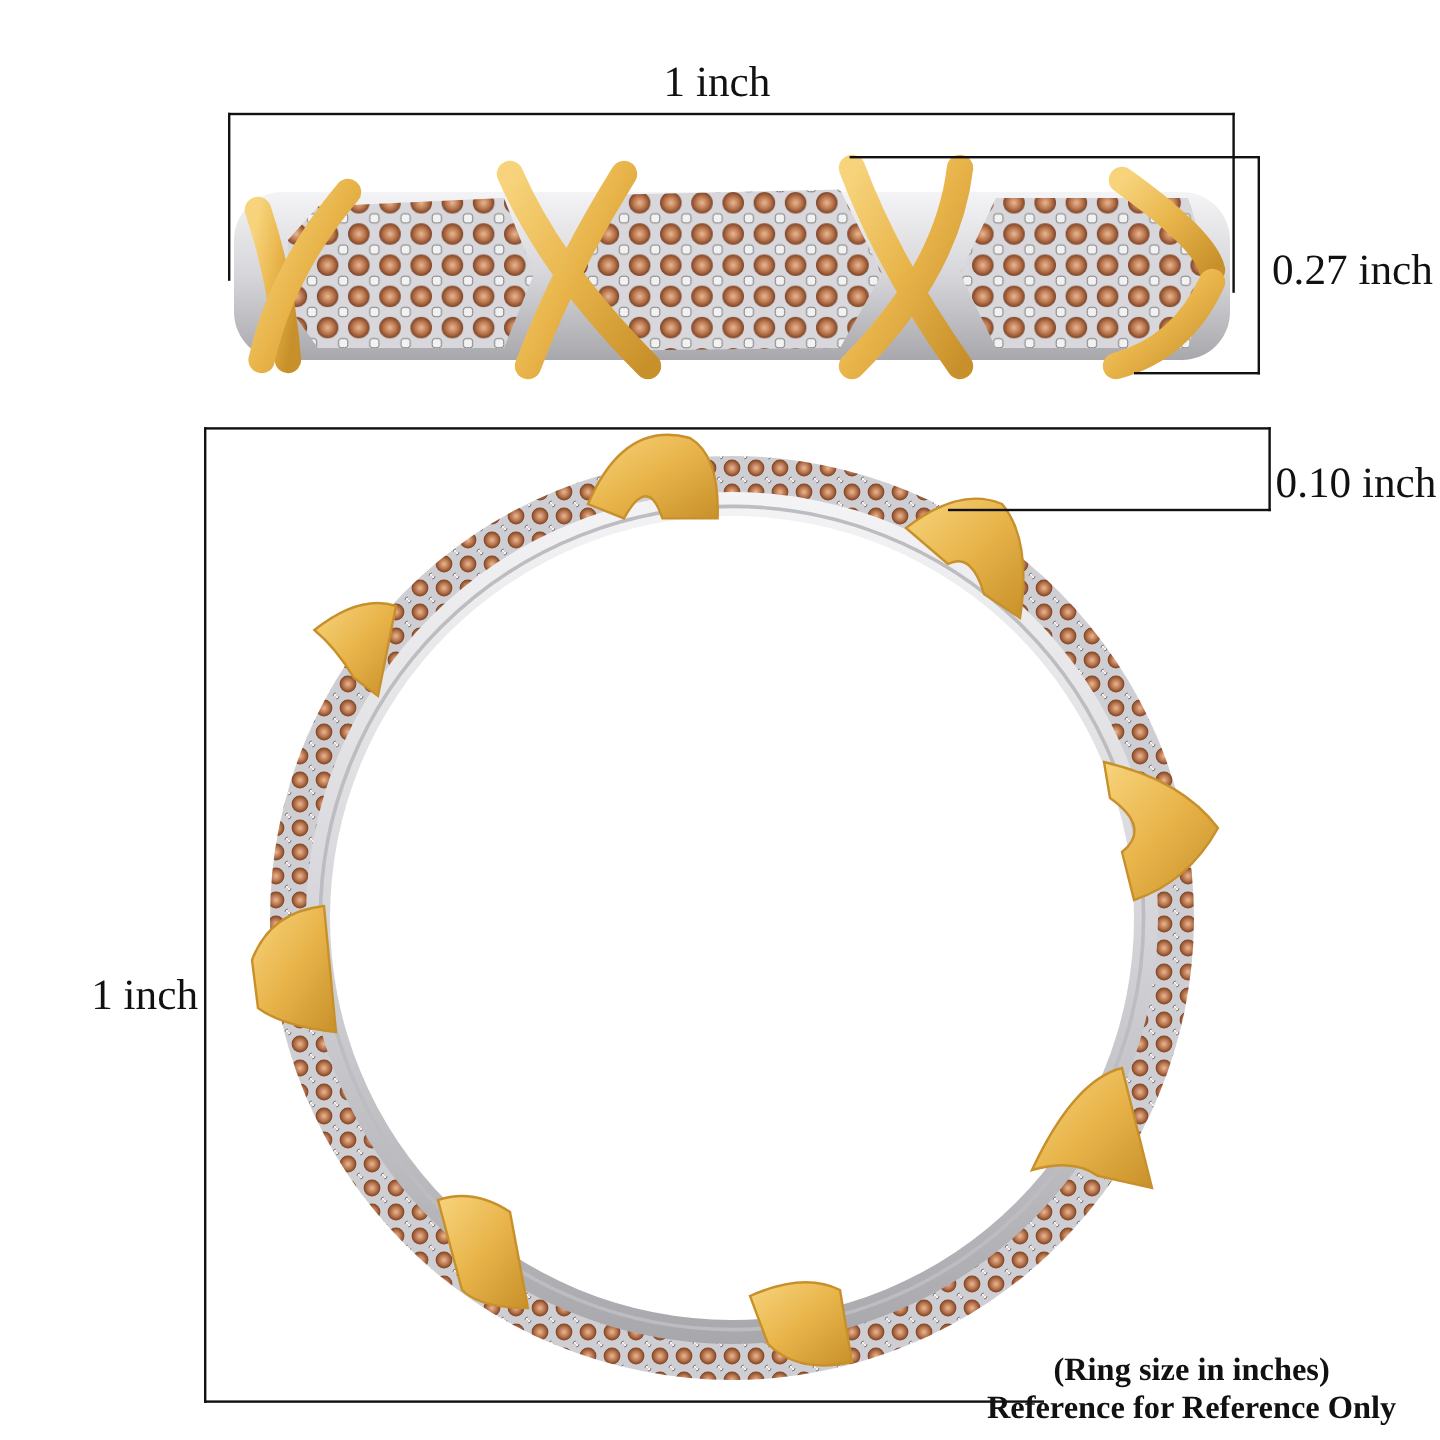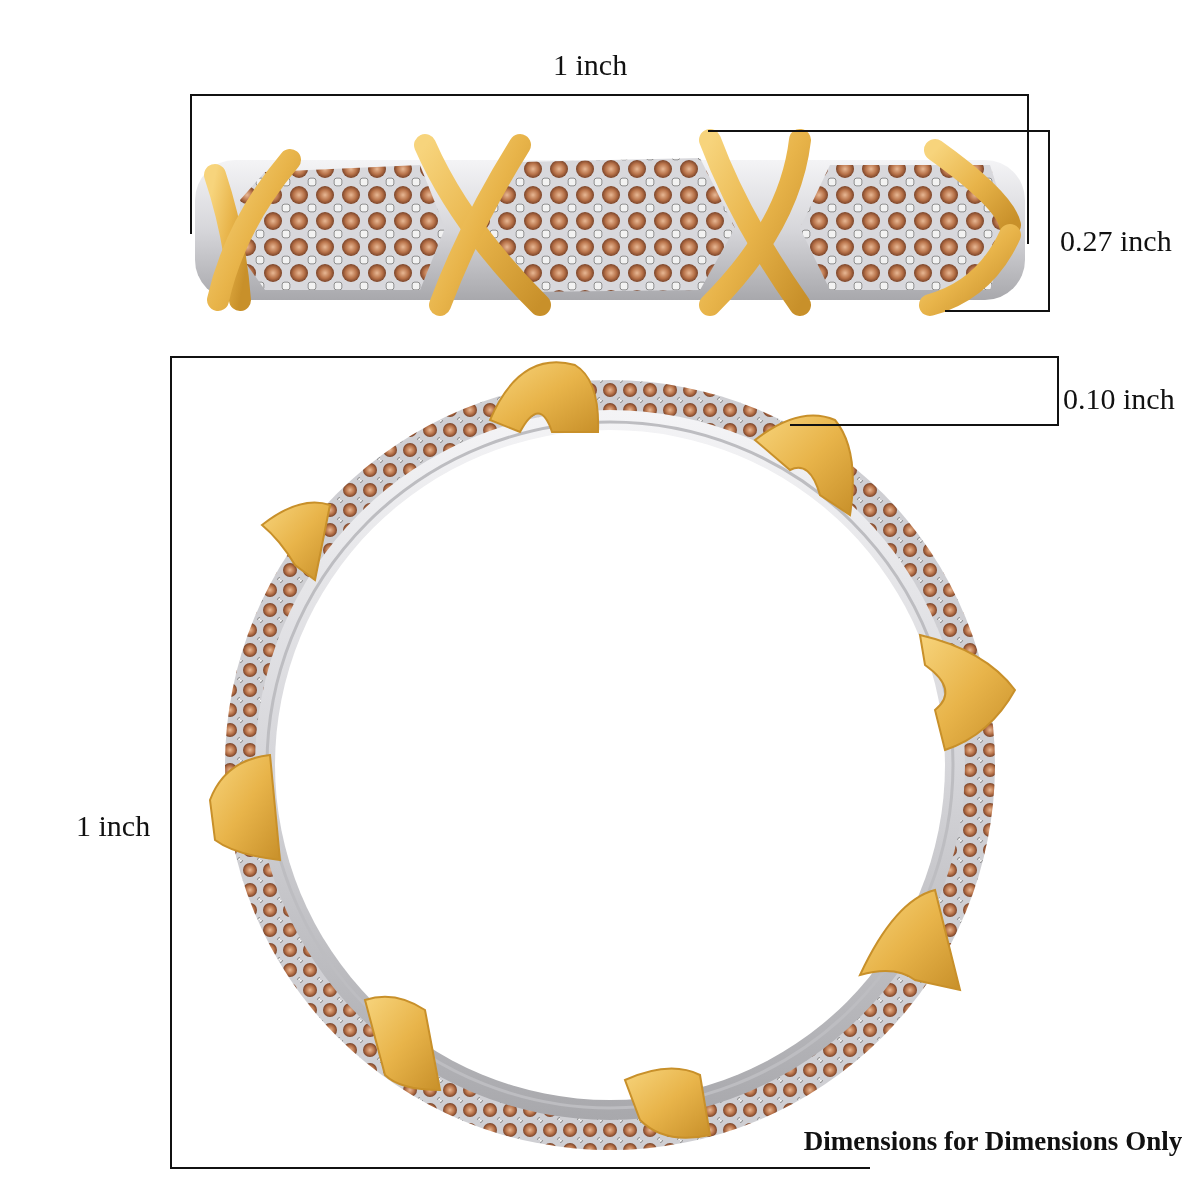--- a/index.html
+++ b/index.html
@@ -1,18 +1,18 @@
 <!DOCTYPE html>
 <html><head>
   <meta charset="utf-8">
   <style>
     html, body { margin: 0; padding: 0; background: #ffffff; }
     body { width: 1200px; height: 1200px; position: relative; overflow: hidden;
            font-family: "Liberation Serif", "DejaVu Serif", serif; color: #111; }
-    .label { position: absolute; font-size: 30px; line-height: 1; white-space: nowrap; }
+    .label { position: absolute; font-size: 36px; line-height: 1; white-space: nowrap; }
     .note { position: absolute; font-weight: bold; font-size: 27px; line-height: 1.18;
             text-align: center; white-space: nowrap; }
     .line { position: absolute; background: #111; }
     svg { position: absolute; left: 0; top: 0; }
   </style>
 </head>
 <body>
 
 <svg width="1200" height="1200" viewBox="0 0 1200 1200">
   <defs>
@@ -97,19 +97,20 @@
 <div class="line" style="left:945px; top:310px; width:105px; height:2px;"></div>
 
 <div class="line" style="left:170px; top:356px; width:889px; height:2px;"></div>
 <div class="line" style="left:1057px; top:356px; width:2px; height:70px;"></div>
 <div class="line" style="left:790px; top:424px; width:269px; height:2px;"></div>
 
 <div class="line" style="left:170px; top:356px; width:2px; height:813px;"></div>
 <div class="line" style="left:170px; top:1167px; width:700px; height:2px;"></div>
 
 <div class="label" style="left:553px; top:50px;">1 inch</div>
-<div class="label" style="left:1060px; top:226px;">0.27 inch</div>
+<div class="label" style="left:1060px; top:207px;">0.27 inch</div>
 <div class="label" style="left:1063px; top:384px;">0.10 inch</div>
 <div class="label" style="left:76px; top:811px;">1 inch</div>
 
 <div class="note" style="left:793px; top:1126px; width:400px;">
-  <div>Dimensions for Dimensions Only</div>
+  <div>(Ring size in inches)</div>
+  <div>Reference for Reference Only</div>
 </div>
 
 </body></html>

